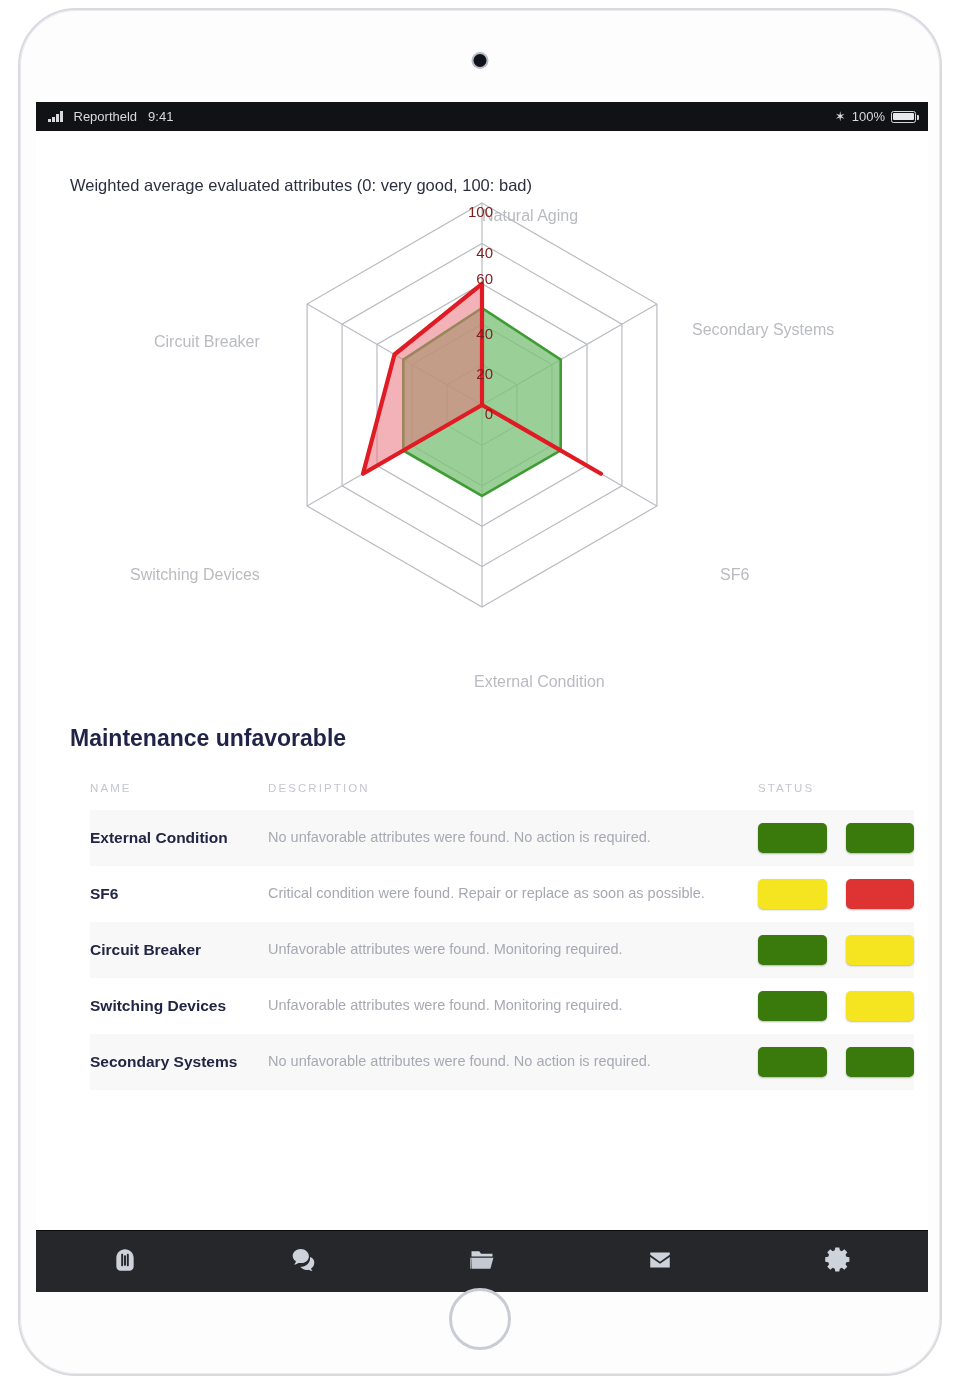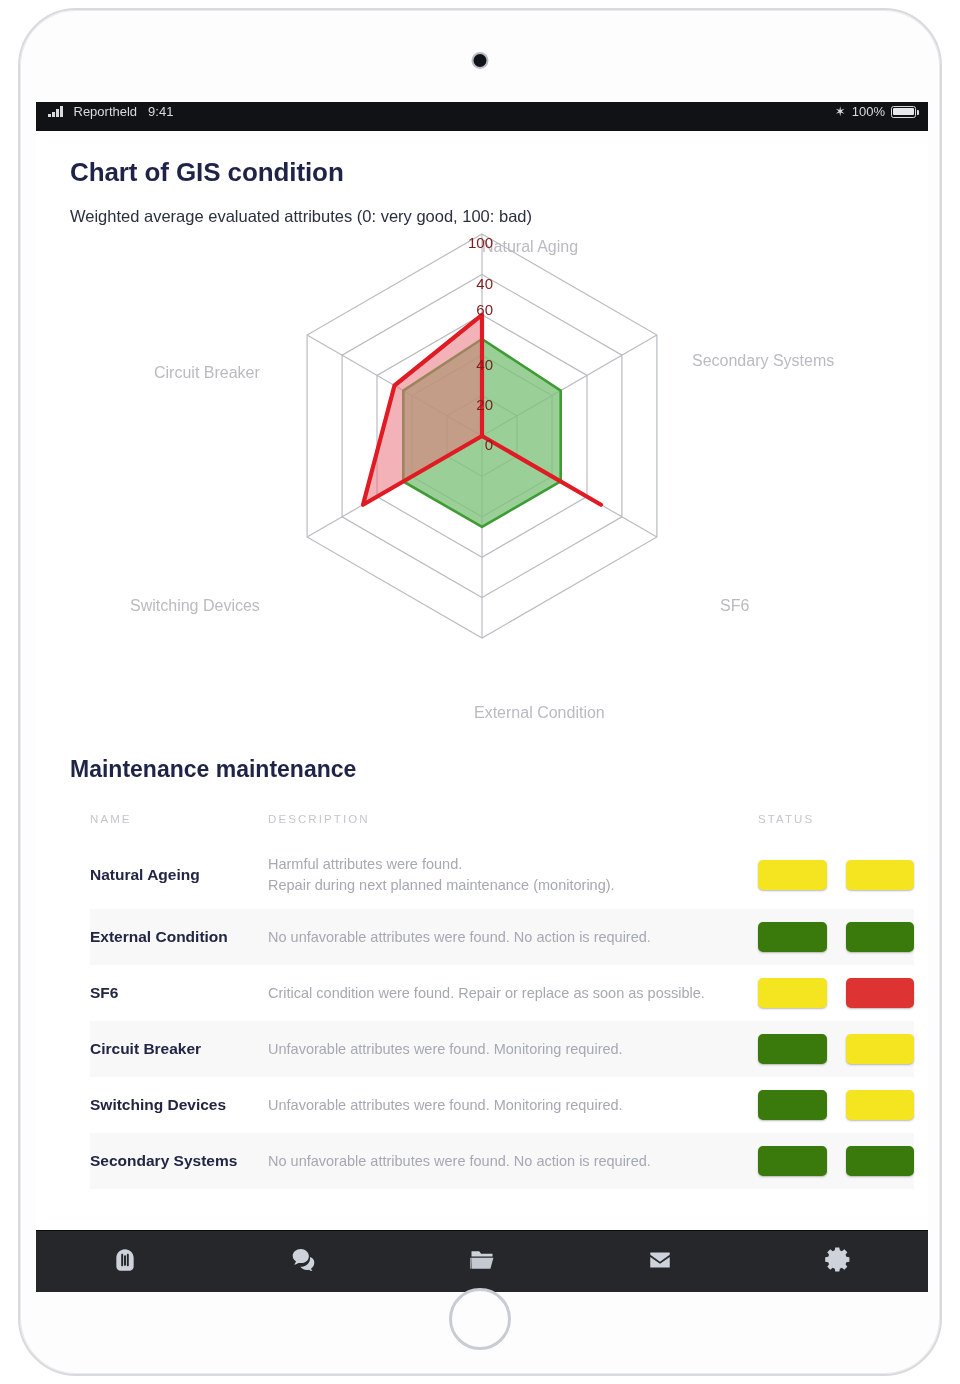--- a/index.html
+++ b/index.html
@@ -42,21 +42,21 @@
     width: 892px; height: 1190px;
     background: #ffffff;
     overflow: hidden;
   }
 
   
   #statusbar {
     height: 29px;
     background: #111215;
     color: #d8dade;
-    display: flex; align-items: flex-end;
+    display: flex; align-items: center;
     padding: 12px 12px;
     font-size: 13px;
   }
   #statusbar .left { display: flex; align-items: center; gap: 11px; }
   #statusbar .right { margin-left: auto; display: flex; align-items: center; gap: 6px; }
   .sig-bars { display: flex; align-items: flex-end; gap: 1.5px; height: 11px; }
   .sig-bars i { width: 2.5px; background: #d8dade; display: block; }
   .sig-bars i:nth-child(1) { height: 3px; }
   .sig-bars i:nth-child(2) { height: 5px; }
   .sig-bars i:nth-child(3) { height: 8px; }
@@ -179,21 +179,20 @@
         <span class="bt-icon">✶</span>
         <span>100%</span>
         <span class="batt">
             <span></span>
           </span>
       </div>
     </div>
 
     <div id="content">
 
-      <h1 class="title">Chart of  GIS condition</h1>
       <p class="subtitle">Weighted average evaluated attributes (0: very good, 100: bad)</p>
 
       <div id="chart-wrap">
 
         <svg id="radar" width="824" height="500" viewBox="0 0 824 500">
           <g id="grid-rings" fill="none" stroke="#b9bcc1" stroke-width="1.2">
               <polygon points="412.0,165.6 447.0,185.8 447.0,226.2 412.0,246.4 377.0,226.2 377.0,185.8"></polygon>
               <polygon points="412.0,125.2 482.0,165.6 482.0,246.4 412.0,286.8 342.0,246.4 342.0,165.6"></polygon>
               <polygon points="412.0,84.8 517.0,145.4 517.0,266.6 412.0,327.2 307.0,266.6 307.0,145.4"></polygon>
               <polygon points="412.0,44.4 551.9,125.2 551.9,286.8 412.0,367.6 272.1,286.8 272.1,125.2"></polygon>
@@ -219,44 +218,31 @@
         <span class="axis-label" style="left:84px; top:110px;">Circuit Breaker</span>
 
         <span class="tick-label" style="left:391px; top:206px; width:32px;">0</span>
         <span class="tick-label" style="left:382px; top:166px; width:41px;">20</span>
         <span class="tick-label" style="left:382px; top:126px; width:41px;">40</span>
         <span class="tick-label" style="left:382px; top:71px; width:41px;">60</span>
         <span class="tick-label" style="left:382px; top:45px; width:41px;">40</span>
         <span class="tick-label" style="left:375px; top:4px; width:48px;">100</span>
       </div>
 
-      <h2 class="section">Maintenance maintenance</h2>
+      <h2 class="section">Maintenance unfavorable</h2>
 
       <table class="maint">
         <thead>
           <tr>
             <th class="c-name">NAME</th>
             <th class="c-desc">DESCRIPTION</th>
             <th class="c-status">STATUS</th>
           </tr>
         </thead>
         <tbody id="maint-body">
-            <tr>
-              <td class="c-name">Natural Ageing</td>
-              <td class="c-desc">
-                <div>Harmful attributes were found.</div>
-                <div>Repair during next planned maintenance (monitoring).</div>
-              </td>
-              <td class="c-status">
-                <div class="badges">
-                  <div class="badge" style="background: rgb(245, 229, 32);"></div>
-                  <div class="badge" style="background: rgb(245, 229, 32);"></div>
-                </div>
-              </td>
-            </tr>
             <tr class="row-alt">
               <td class="c-name">External Condition</td>
               <td class="c-desc">
                 <div>No unfavorable attributes were found. No action is required.</div>
               </td>
               <td class="c-status">
                 <div class="badges">
                   <div class="badge" style="background: rgb(58, 122, 12);"></div>
                   <div class="badge" style="background: rgb(58, 122, 12);"></div>
                 </div>

